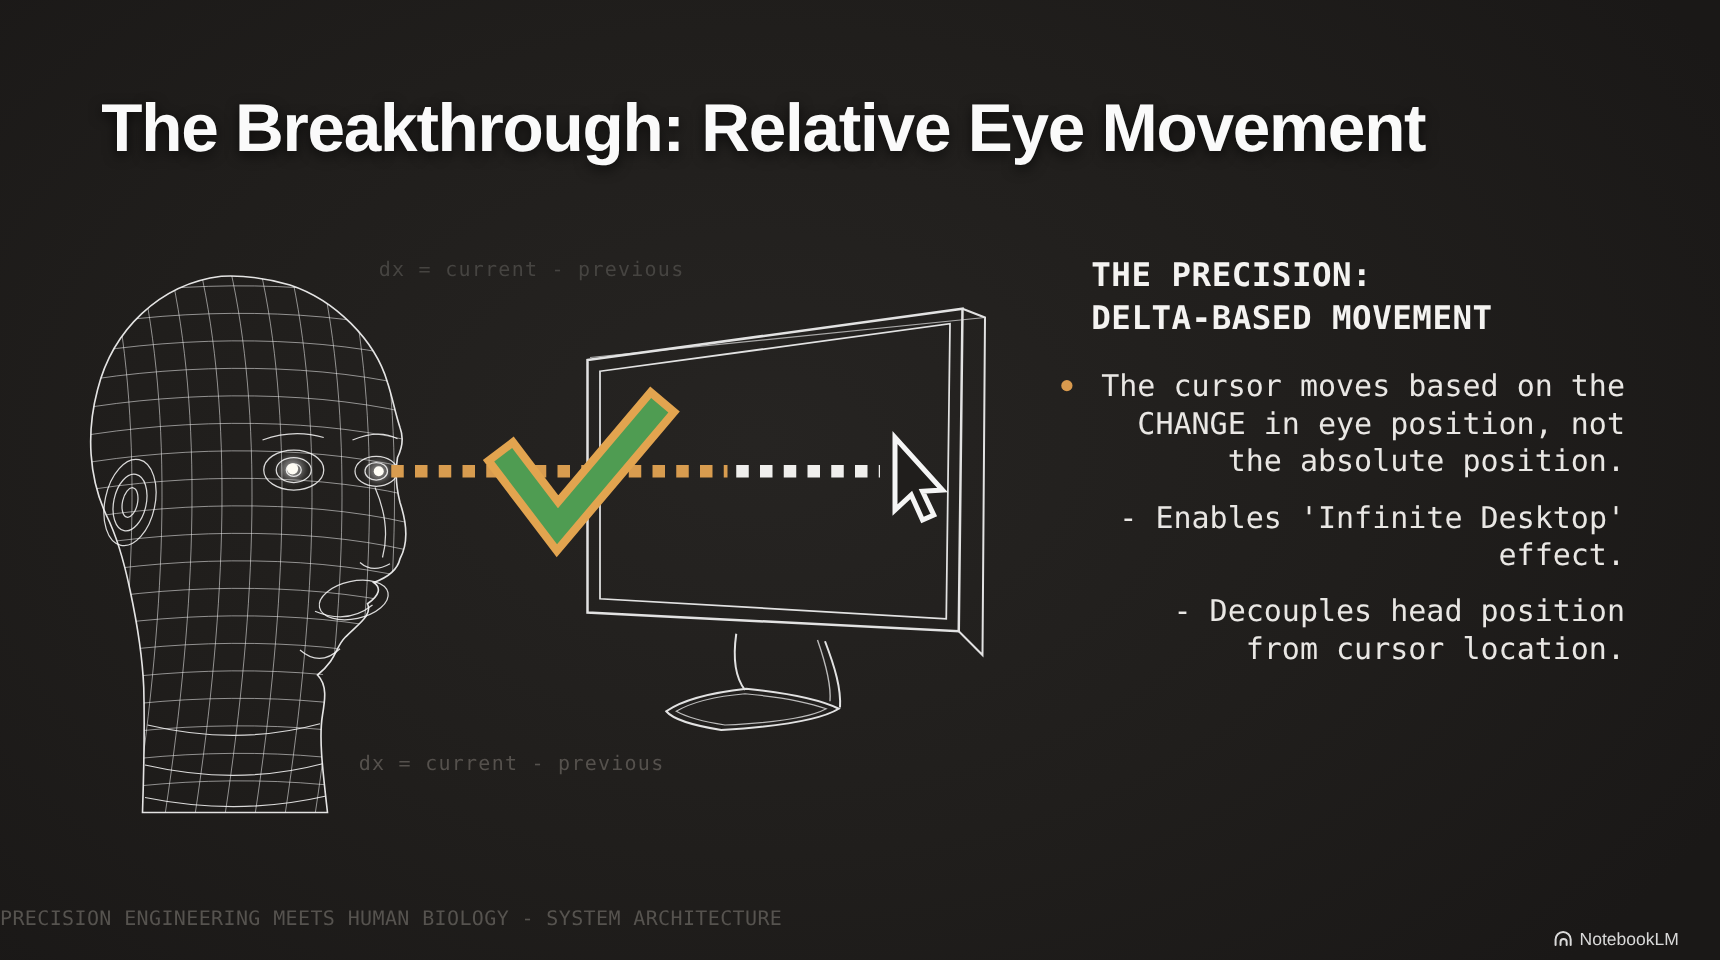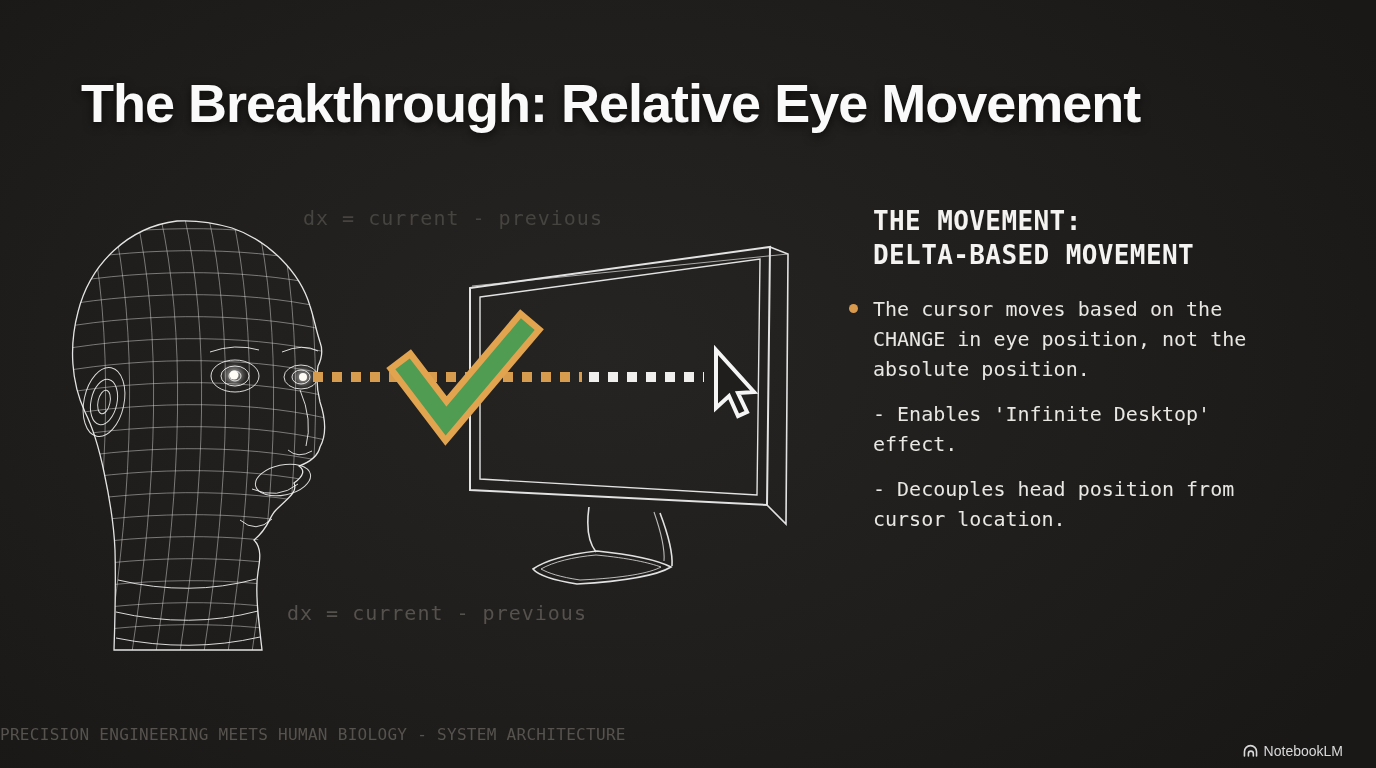--- a/index.html
+++ b/index.html
@@ -12,21 +12,21 @@
   }
   .title{
     position:absolute;left:81px;top:72px;margin:0;
     font-size:54px;font-weight:700;letter-spacing:-1px;color:#fafafa;
     text-shadow:0 3px 10px rgba(0,0,0,.65);
     white-space:nowrap;
   }
   .formula{
     position:absolute;
     font-family:"DejaVu Sans Mono","Liberation Mono",monospace;
-    font-size:20px;letter-spacing:1px;white-space:nowrap;
+    font-size:16px;letter-spacing:1px;white-space:nowrap;
   }
   .formula-top{left:303px;top:206px;color:#464441;}
   .formula-bottom{left:287px;top:601px;color:#55514d;}
   .diagram-svg{position:absolute;left:0;top:0;pointer-events:none;}
   .solution{
     position:absolute;left:848px;top:204px;width:452px;
     font-family:"DejaVu Sans Mono","Liberation Mono",monospace;
     color:#eceae7;
   }
   .solution h2{
@@ -36,22 +36,23 @@
   }
   .bullet-item{display:flex;margin-bottom:15px;}
   .bullet-marker{
     flex:0 0 25px;position:relative;
   }
   .bullet-marker .dot{
     position:absolute;left:1px;top:10px;width:9px;height:9px;border-radius:50%;
     background:#d99a4e;
   }
   .bullet-text{
-    flex:1;font-size:20px;line-height:30px;letter-spacing:0;
+    flex:1;font-size:24px;line-height:30px;letter-spacing:0;
     color:#e9e7e4;
+    text-align:right;
   }
   .footer-tagline{
     position:absolute;left:0;bottom:24px;width:100%;
     text-align:left;
     font-family:"DejaVu Sans Mono","Liberation Mono",monospace;
     font-size:16px;letter-spacing:.3px;color:#56534f;
   }
   .brand{
     position:absolute;right:33px;bottom:8px;
     display:flex;gap:5px;
@@ -180,21 +181,21 @@
     <g fill="none" stroke-linecap="square" stroke-miterlimit="10">
       <path d="M408,371 L446,421 L522,331" stroke="#e2a44f" stroke-width="31"></path>
       <path d="M408,371 L446,421 L522,331" stroke="#4f9c52" stroke-width="18"></path>
     </g>
 
     <path d="M716,350 L716,408 L729,396 L738,416 L747,412 L738,393 L754,392 Z" fill="#201e1c" stroke="#f5f5f5" stroke-width="4" stroke-linejoin="miter"></path>
   </svg>
 
   <aside class="solution">
     <h2>
-      <span>THE MOVEMENT:</span><br>
+      <span>THE PRECISION:</span><br>
       <span>DELTA-BASED MOVEMENT</span>
     </h2>
 
     <div class="bullet-item">
       <span class="bullet-marker">
           <span class="dot"></span>
         </span>
       <span class="bullet-text">The cursor moves based on the CHANGE in eye position, not the absolute position.</span>
     </div>
     <div class="bullet-item">

